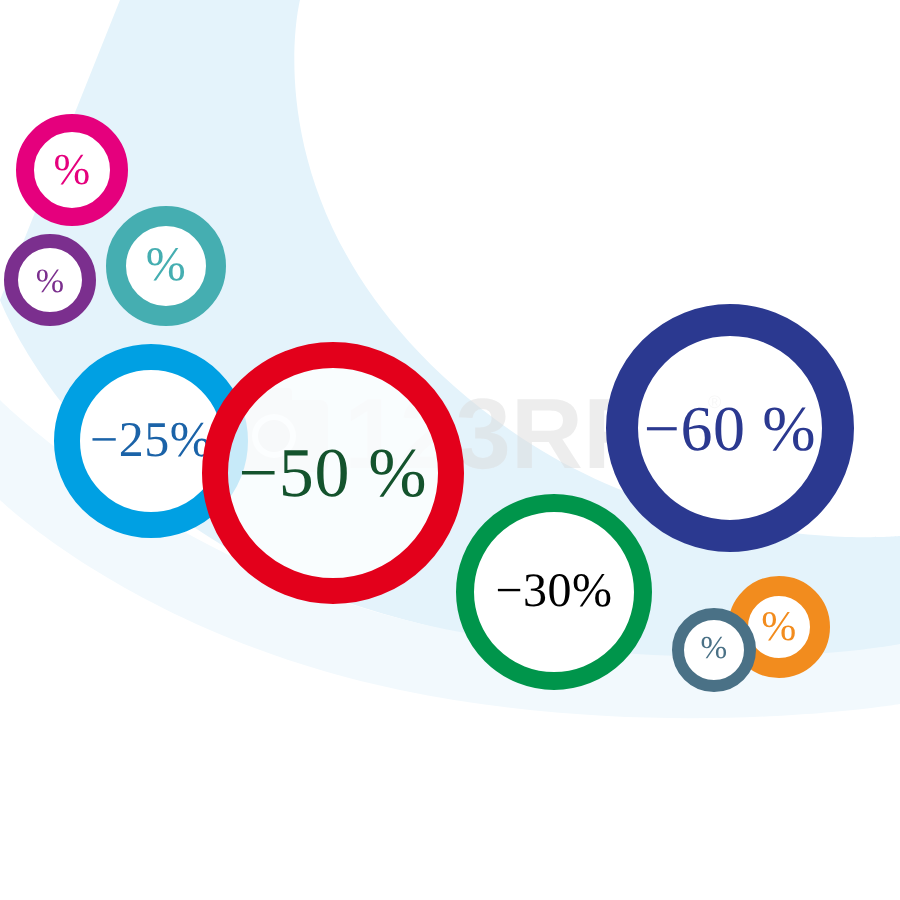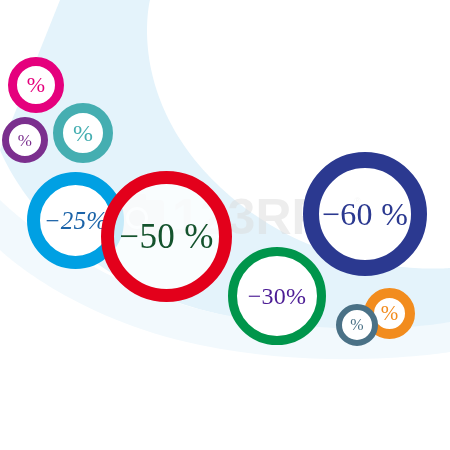--- a/index.html
+++ b/index.html
@@ -59,21 +59,20 @@
   .c-teal {
     left: 53px;  top: 103px;  width: 60px;  height: 60px;
     border-width: 10px;
   }
   .c-teal .label { font-size: 24px; }
 
   
   .c-blue {
     left: 27px;  top: 172px;  width: 97px;  height: 97px;
     border-width: 13px;
-    font-style: italic;
   }
   .c-blue .label { font-size: 25px; }
 
   
   .c-red {
     left: 101px; top: 171px;  width: 131px; height: 131px;
     border-width: 13px;
   }
   .c-red .label { font-size: 35px; }
 
@@ -159,21 +158,21 @@
   </div>
 
   <div class="ring c-blue" style="border-color:#00a0e3; color:#1b63a8;">
     <span class="label">−25%</span>
   </div>
 
   <div class="ring c-red" style="border-color:#e3001b; color:#14532d; background:rgba(255,255,255,0.78);">
     <span class="label">−50 %</span>
   </div>
 
-  <div class="ring c-green" style="border-color:#00954b; color:#4c1d95;">
+  <div class="ring c-green" style="border-color:#00954b; color:#000000;">
     <span class="label">−30%</span>
   </div>
 
   <div class="ring c-navy" style="border-color:#2b3990; color:#2b3990; background:rgba(255,255,255,0.85);">
     <span class="label">−60 %</span>
   </div>
 
   <div class="ring c-orange" style="border-color:#f28c1e; color:#f28c1e;">
     <span class="label">%</span>
   </div>

